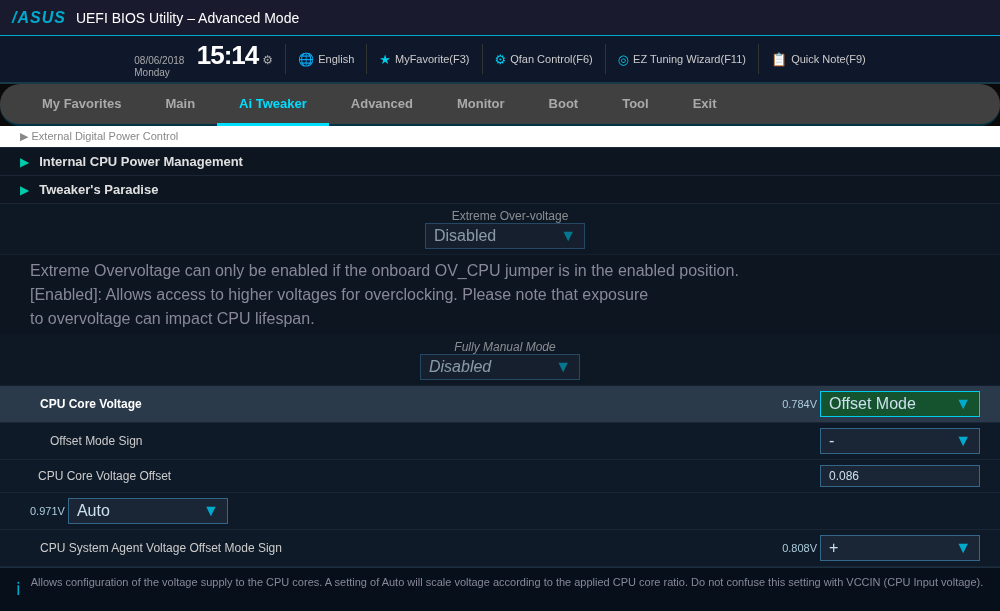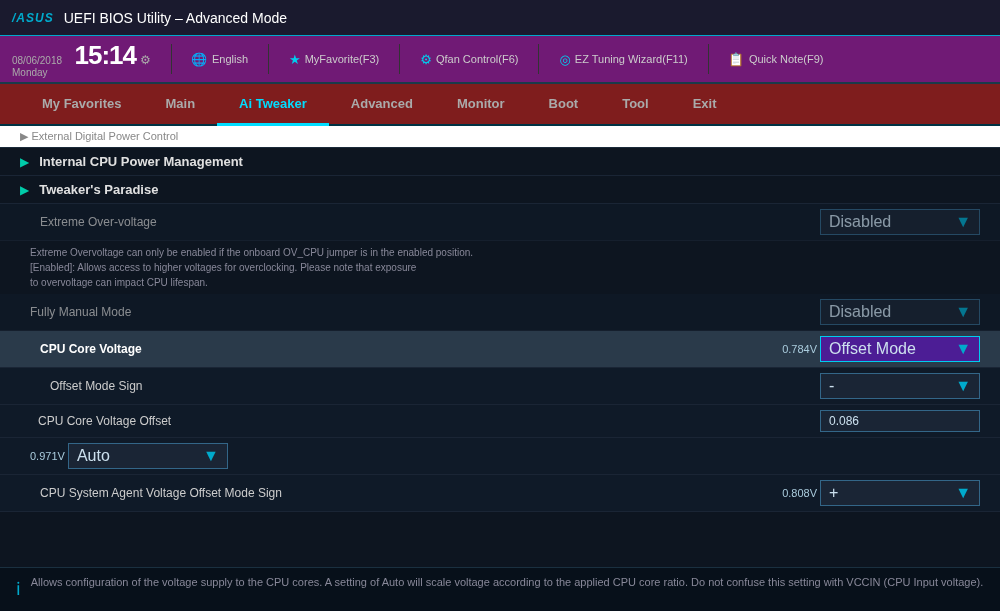--- a/index.html
+++ b/index.html
@@ -17,41 +17,42 @@
       background: #1a1a2e;
       display: flex;
       align-items: center;
       height: 36px;
       padding: 0 12px;
       border-bottom: 1px solid #00aacc;
     }
     .asus-logo {
       color: #00aacc;
       font-weight: 900;
-      font-size: 12px;
+      font-size: 16px;
       font-style: italic;
       letter-spacing: 1px;
       margin-right: 10px;
       font-family: Arial, sans-serif;
     }
     .bios-title {
       color: #ffffff;
       font-size: 14px;
       font-weight: 500;
     }
 
     
     .top-bar {
-      background: #701a75;
+      background: #0f172a;
       display: flex;
       align-items: center;
       height: 48px;
       padding: 0 12px;
       border-bottom: 2px solid #1a3a4a;
-      gap: 16px;
+      gap: 8px;
+      justify-content: center;
     }
     .datetime-block {
       display: flex;
       align-items: baseline;
       gap: 4px;
     }
     .date-text {
       color: #aaa;
       font-size: 10px;
       display: flex;
@@ -82,27 +83,28 @@
       font-size: 11px;
       cursor: pointer;
     }
     .top-bar-item .icon {
       font-size: 13px;
       color: #00ccee;
     }
 
     
     .nav-tabs {
-      background: #7f1d1d;
+      background: #404040;
       display: flex;
       align-items: center;
       height: 42px;
       padding: 0 20px;
       border-bottom: 2px solid #003344;
       gap: 0;
+      border-radius: 20px;
     }
     .nav-tab {
       padding: 0 22px;
       height: 42px;
       display: flex;
       align-items: center;
       font-size: 13px;
       font-weight: 600;
       color: #aaaaaa;
       cursor: pointer;
@@ -153,20 +155,21 @@
       align-items: center;
       padding: 5px 20px;
       border-bottom: 1px solid #1a2535;
       min-height: 32px;
     }
     .setting-row.highlighted {
       background: #2a3a4a;
     }
     .setting-row.dimmed {
       opacity: 0.65;
+      flex-direction: column;
     }
     .setting-name {
       flex: 1;
       font-size: 12px;
       color: #cccccc;
       padding-left: 10px;
     }
     .setting-name.bright {
       color: #ffffff;
       font-weight: 600;
@@ -183,39 +186,39 @@
       font-size: 16px;
       padding: 3px 8px;
       min-width: 160px;
       display: flex;
       align-items: center;
       justify-content: space-between;
       cursor: pointer;
     }
     .setting-dropdown.active-selection {
       border-color: #00ccee;
-      background: #4c1d95;
+      background: #14532d;
     }
     .setting-dropdown .dd-arrow {
       color: #00aacc;
       margin-left: 8px;
     }
     .setting-input {
       background: #1a2535;
       border: 1px solid #336688;
       color: #cce0ee;
       font-size: 12px;
       padding: 3px 8px;
       min-width: 160px;
     }
 
     .description-text {
       padding: 4px 20px 4px 30px;
       color: #888899;
-      font-size: 10px;
+      font-size: 16px;
       line-height: 1.5;
       background: #0d1520;
     }
 
     
     .bottom-bar {
       position: absolute;
       bottom: 0;
       left: 0;
       right: 0;
@@ -318,21 +321,21 @@
       <span class="dd-arrow">▼</span>
     </div>
   </div>
 
   <div class="description-text">
     Extreme Overvoltage can only be enabled if the onboard OV_CPU jumper is in the enabled position.<br>
     [Enabled]: Allows access to higher voltages for overclocking. Please note that exposure<br>
     to overvoltage can impact CPU lifespan.
   </div>
 
-  <div class="setting-row dimmed" style="background:#0f1a28; ">
+  <div class="setting-row dimmed" style="background:#0f1a28; font-style:italic;">
     <span class="setting-name">Fully Manual Mode</span>
     <div class="setting-dropdown">
       <span>Disabled</span>
       <span class="dd-arrow">▼</span>
     </div>
   </div>
 
   <div class="setting-row highlighted" style="padding-left:30px;">
     <span class="setting-name bright">CPU Core Voltage</span>
     <span class="setting-value-text">0.784V</span>

